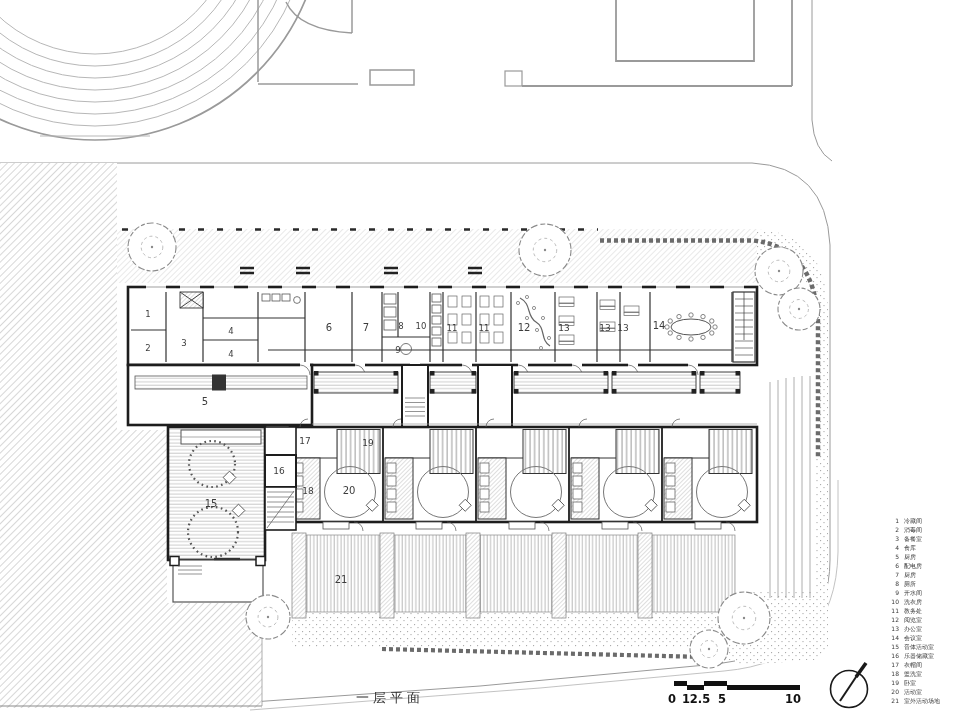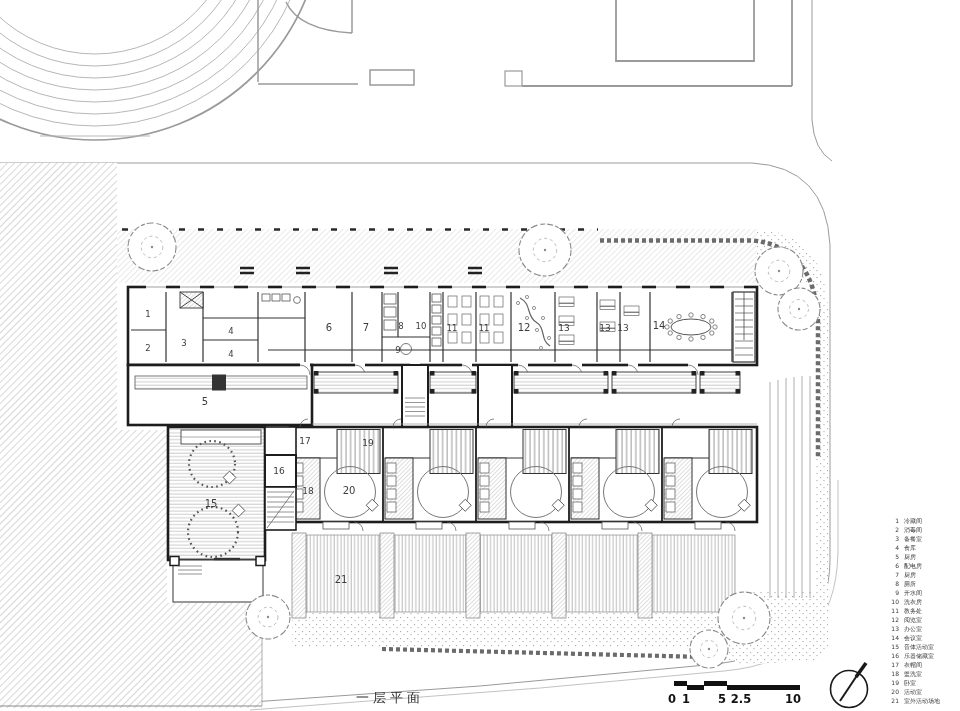--- a/index.html
+++ b/index.html
@@ -614,17 +614,17 @@
       </div>
       <div class="legend-row">
         <span class="legend-num">21</span>
         <span>室外活动场地</span>
       </div>
     </div>
 <div id="plan-title">一层平面</div>
 <div id="scalebar-labels">
       <span style="left: 672px;">0</span>
       <span style="left: 686px;">1</span>
-      <span style="left: 700px; margin-left: 41px;">2.5</span>
+      <span style="left: 700px;">2.5</span>
       <span style="left: 722px;">5</span>
       <span style="left: 793px;">10</span>
     </div>
 </div>
 
 </body></html>

